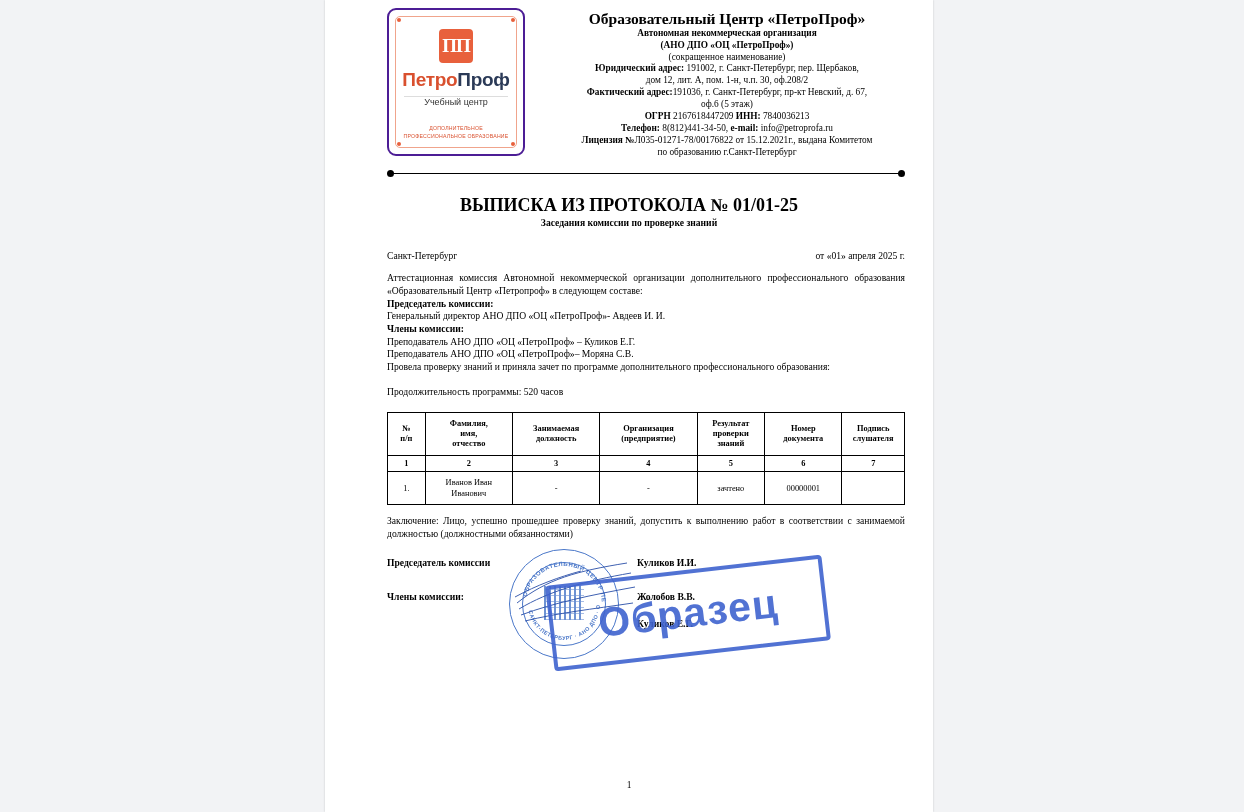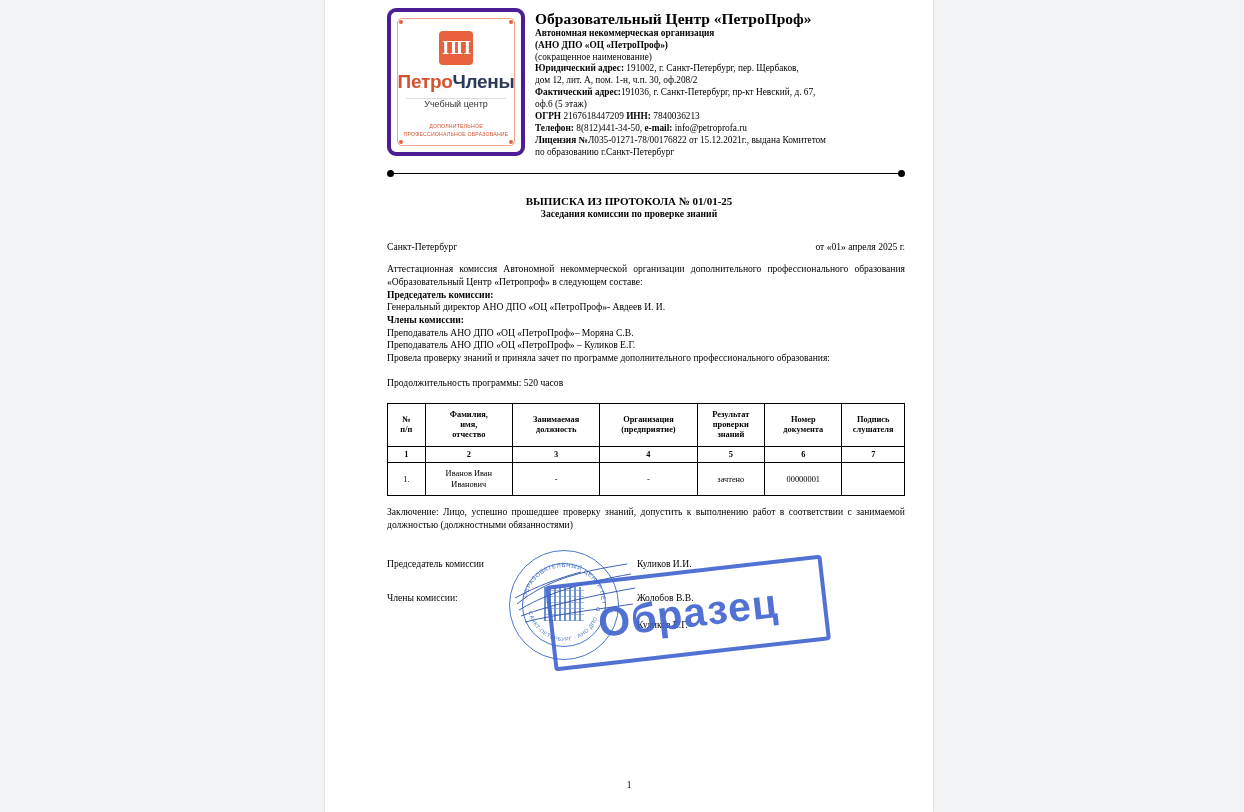--- a/index.html
+++ b/index.html
@@ -31,21 +31,21 @@
   }
   
   .header {
     display: flex;
     align-items: flex-start;
     padding: 8px 14px 0 62px;
   }
   .logo-box {
     width: 138px;
     height: 148px;
-    border: 4px solid #4c1d95;
+    border: 2px solid #4c1d95;
     border-radius: 9px;
     box-sizing: border-box;
     position: relative;
     background: #fff;
     flex: none;
     padding: 6px 6px;
     text-align: center;
   }
   .logo-inner {
     border: 1px solid #f0a48c;
@@ -101,21 +101,21 @@
     letter-spacing: 0.2px;
   }
   .logo-dot {
     position: absolute;
     width: 4px; height: 4px;
     border-radius: 50%;
     background: #e8603c;
   }
   .org-block {
     flex: 1;
-    text-align: left;
+    text-align: center;
     padding-left: 10px;
     padding-top: 2px;
   }
   .org-title {
     font-size: 15.5px;
     font-weight: bold;
     line-height: 1.15;
   }
   .org-line {
     font-size: 9.3px;
@@ -142,21 +142,21 @@
     background: #000;
   }
   .divider .dot.l { left: 0; }
   .divider .dot.r { right: 0; }
   
   .title-block {
     text-align: center;
     margin-top: 16px;
   }
   .doc-title {
-    font-size: 11px;
+    font-size: 18px;
     font-weight: bold;
   }
   .doc-subtitle {
     font-size: 9.6px;
     font-weight: bold;
     margin-top: 1px;
   }
   .content {
     padding: 0 28px 0 62px;
     font-size: 9.6px;
@@ -204,22 +204,23 @@
   .col1 { width: 7%; }
   .col2 { width: 17%; }
   .col3 { width: 17%; }
   .col4 { width: 19%; }
   .col5 { width: 13%; }
   .col6 { width: 15%; }
   .col7 { width: 12%; }
   
   .sign-area {
     position: relative;
-    margin-top: 26px;
+    margin-top: 16px;
     height: 120px;
+    font-weight: bold;
   }
   .sign-row {
     display: flex;
     font-size: 9.6px;
   }
   .sign-label { width: 250px; }
   .sign-name { }
   .sign-row.r1 { margin-top: 12px; }
   .sign-row.r2 { margin-top: 22px; }
   .sign-row.r3 { margin-top: 14px; padding-left: 250px;}
@@ -291,21 +292,21 @@
   <div class="doc">
 
     <div class="header">
       <div class="logo-box">
         <span class="logo-dot" style="left:8px;top:8px;"></span>
         <span class="logo-dot" style="right:8px;top:8px;"></span>
         <span class="logo-dot" style="left:8px;bottom:8px;"></span>
         <span class="logo-dot" style="right:8px;bottom:8px;"></span>
         <div class="logo-inner">
           <div class="logo-mark">ПП</div>
-          <div class="logo-name"><span>Петро</span><span class="dark">Члены</span></div>
+          <div class="logo-name"><span>Петро</span><span class="dark">Проф</span></div>
           <div class="logo-sub">Учебный центр</div>
           <div class="logo-foot">
             <div>ДОПОЛНИТЕЛЬНОЕ</div>
             <div>ПРОФЕССИОНАЛЬНОЕ ОБРАЗОВАНИЕ</div>
           </div>
         </div>
       </div>
 
       <div class="org-block">
         <div class="org-title">Образовательный Центр «ПетроПроф»</div>
@@ -337,22 +338,22 @@
     <div class="content">
       <div class="row-place">
         <span>Санкт-Петербург</span>
         <span>от «01» апреля 2025 г.</span>
       </div>
 
       <div class="para">Аттестационная комиссия Автономной некоммерческой организации дополнительного профессионального образования «Образовательный Центр «Петропроф» в следующем составе:</div>
       <div class="tight bold">Председатель комиссии:</div>
       <div class="tight">Генеральный директор АНО ДПО «ОЦ «ПетроПроф»- Авдеев И. И.</div>
       <div class="tight bold">Члены комиссии:</div>
+      <div class="tight">Преподаватель АНО ДПО «ОЦ «ПетроПроф» – Куликов Е.Г.</div>
       <div class="tight">Преподаватель АНО ДПО «ОЦ «ПетроПроф»– Моряна С.В.</div>
-      <div class="tight">Преподаватель АНО ДПО «ОЦ «ПетроПроф» – Куликов Е.Г.</div>
       <div class="tight">Провела проверку знаний и приняла зачет по программе дополнительного профессионального образования:</div>
       <div class="mt12">Продолжительность программы: 520 часов</div>
 
       <table class="protocol">
         <thead>
           <tr>
             <th class="col1"><span>№</span><br><span>п/п</span></th>
             <th class="col2"><span>Фамилия,</span><br><span>имя,</span><br><span>отчество</span></th>
             <th class="col3"><span>Занимаемая</span><br><span>должность</span></th>
             <th class="col4"><span>Организация</span><br><span>(предприятие)</span></th>

